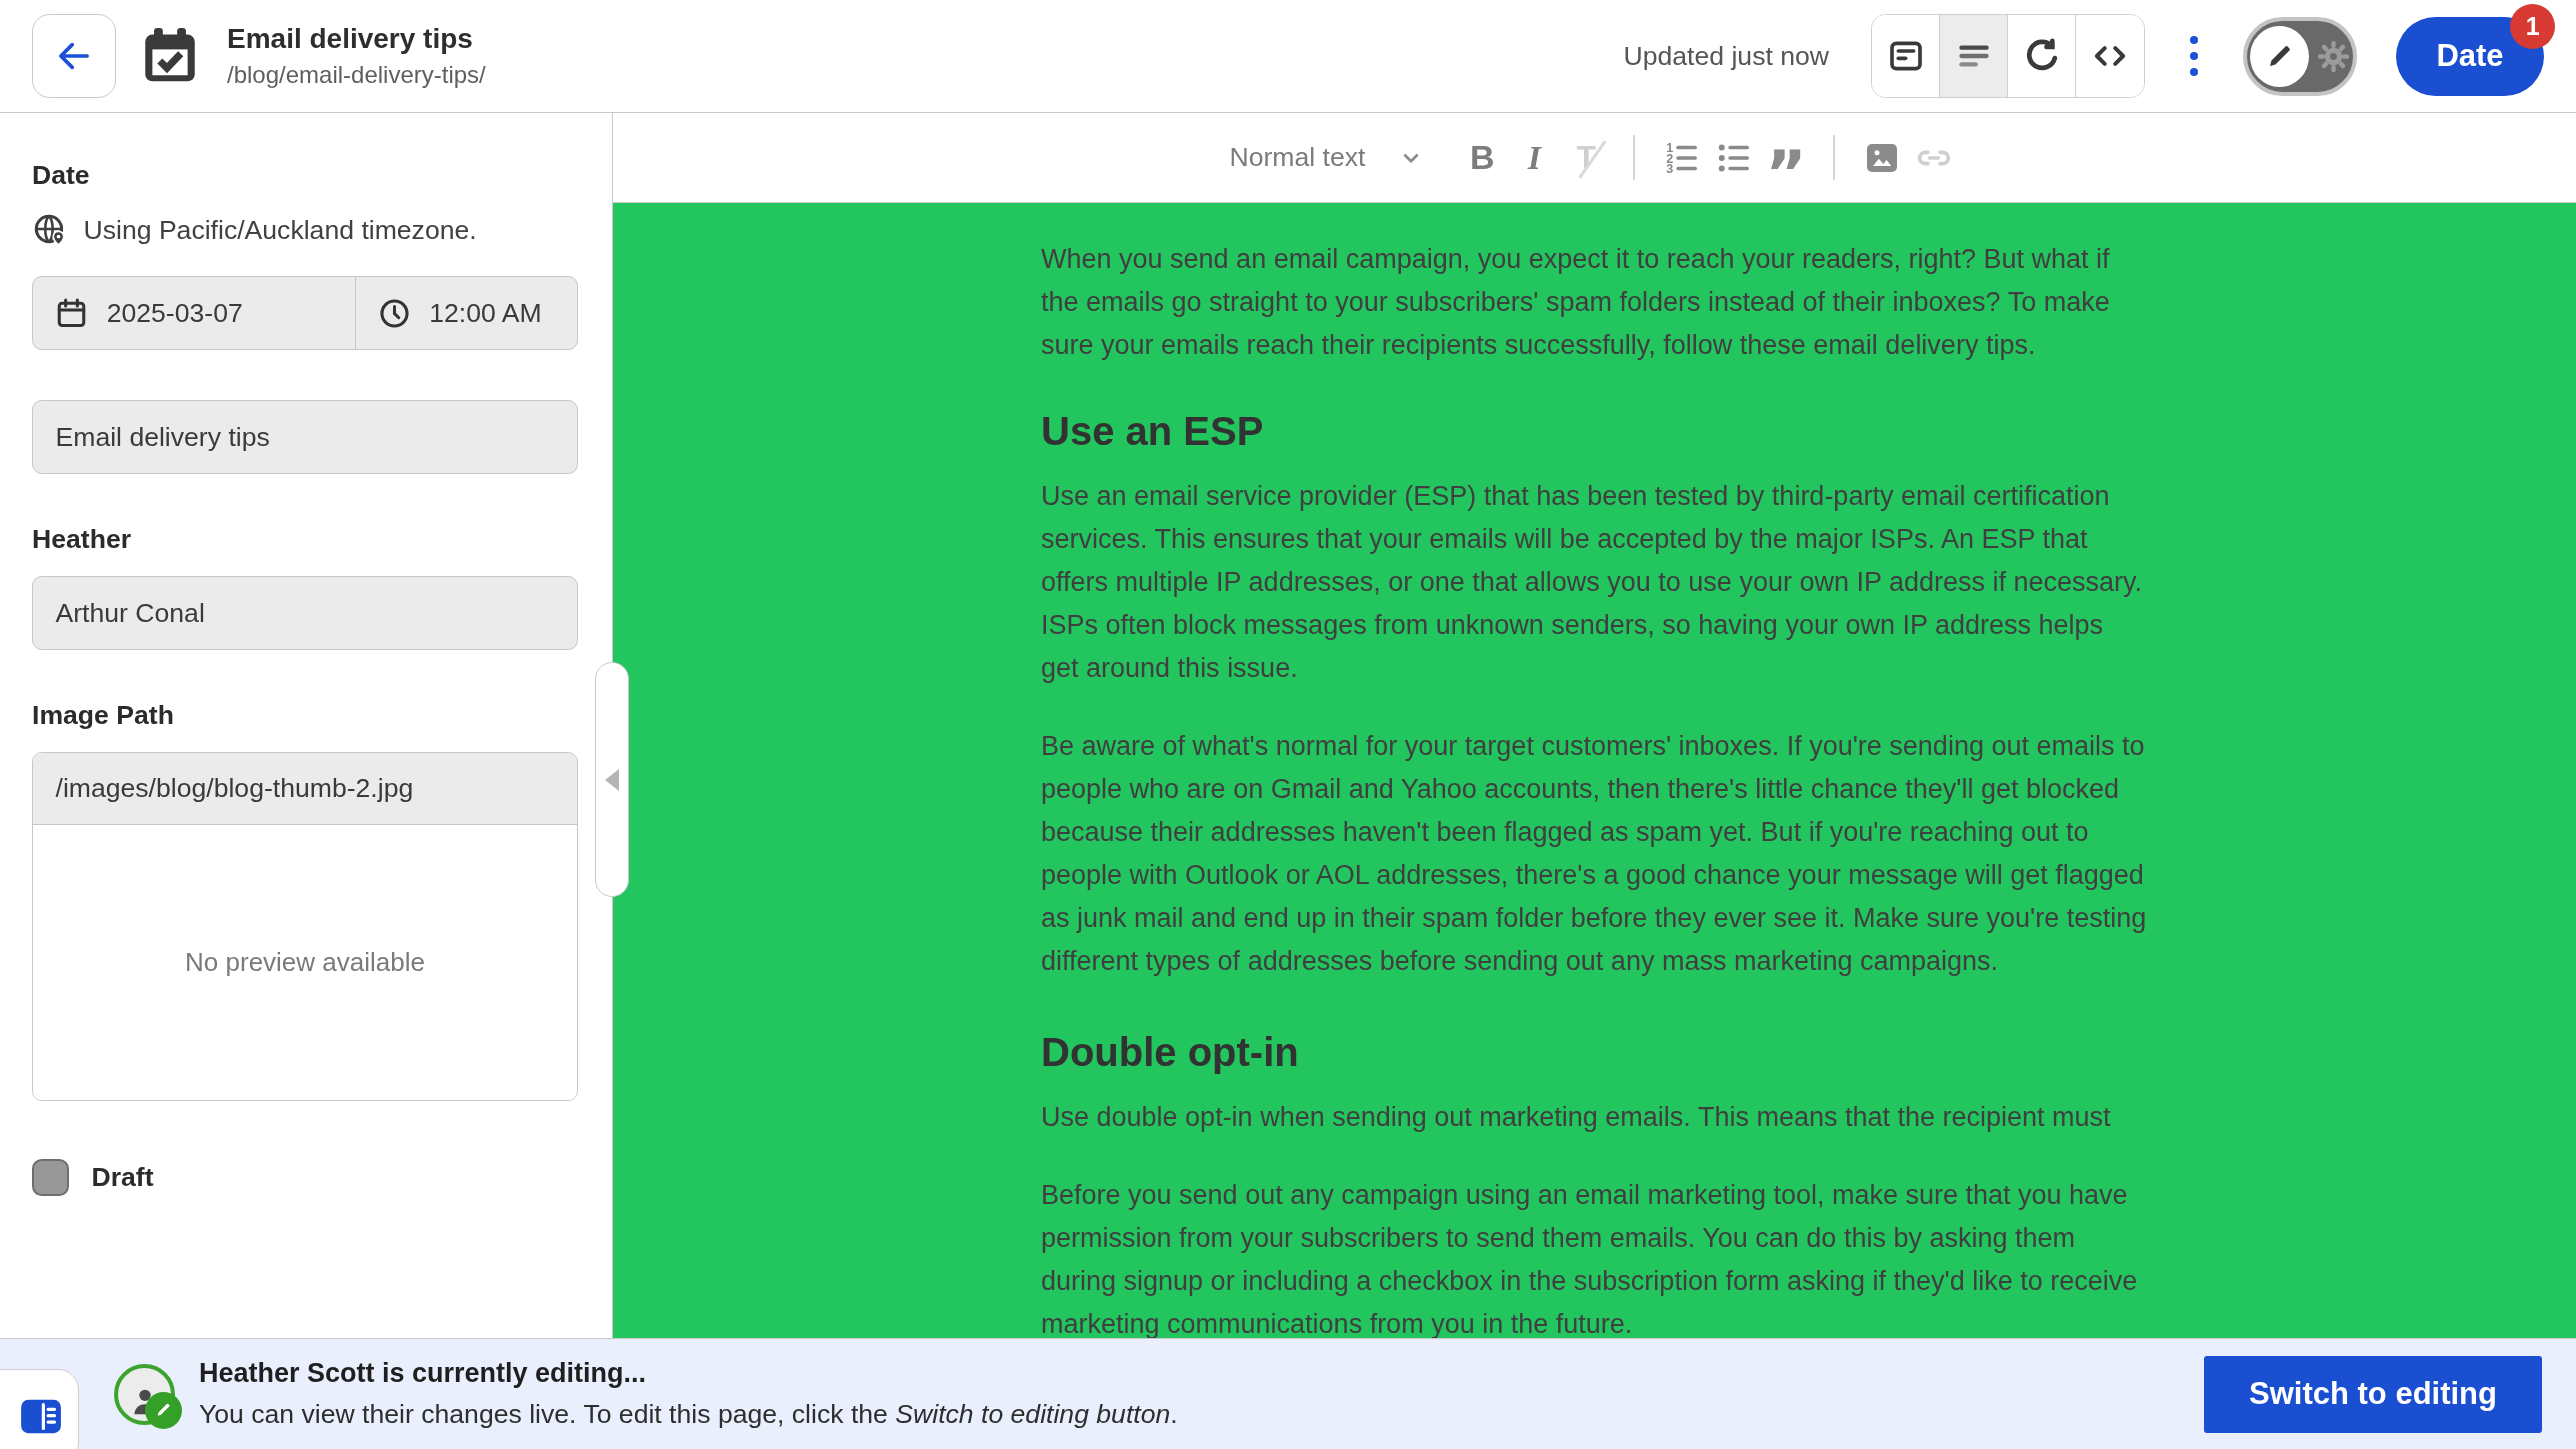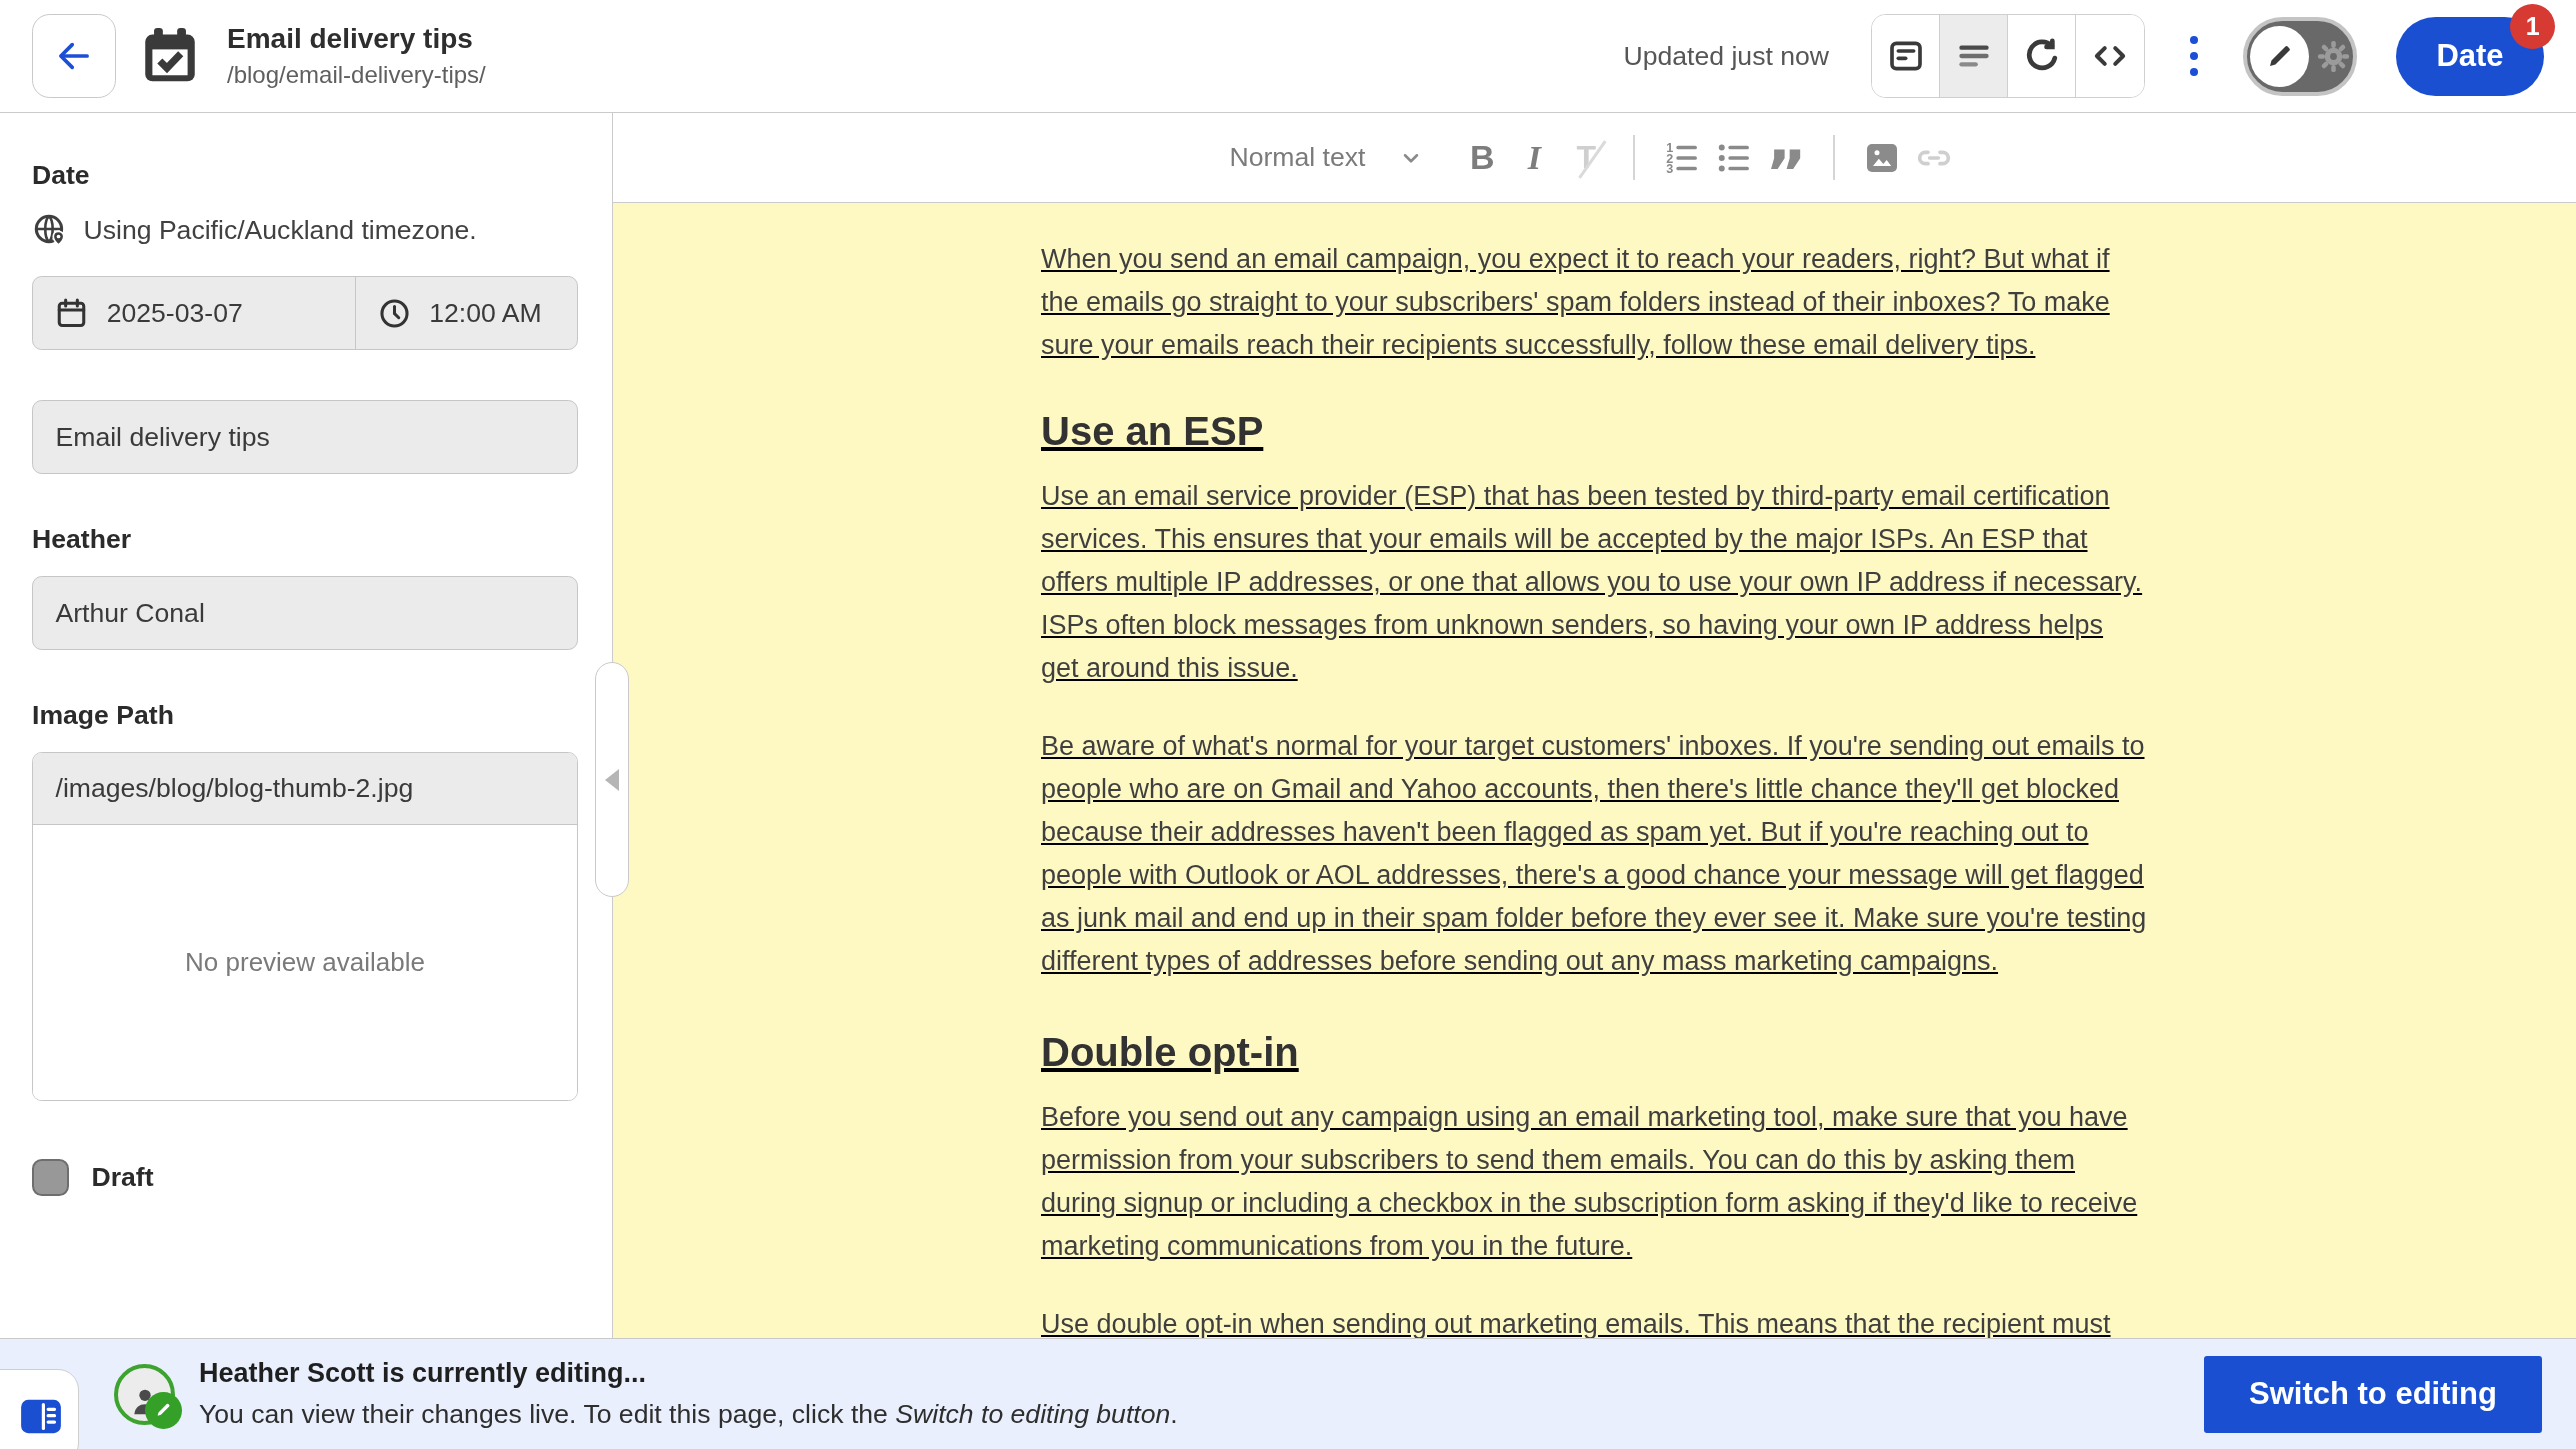--- a/index.html
+++ b/index.html
@@ -85,21 +85,21 @@
   .glyph-i { font-size:34px; font-weight:700; font-style:italic; color:#7d7d7d;
     font-family:"Liberation Serif", serif; }
   .glyph-quote { font-size:63px; font-weight:700; color:#8a8a8a; line-height:24px;
     position:relative; top:16px; font-family:"DejaVu Sans", sans-serif; }
   .clearfmt { position:relative; font-size:32px; font-weight:700; color:#cfcfcf;
     font-family:"Liberation Sans", sans-serif; }
   .clearfmt::after { content:""; position:absolute; left:-6.4px; top:19.3px; width:45px; height:3.2px;
     background:#dadada; transform:rotate(-55deg); }
   .rt-sep { width:1.6px; height:45px; background:#d5d5d5; margin:0 21px; }
 
-  .canvas { flex:1; background:#fef9c3; overflow:hidden;text-decoration:underline; }
+  .canvas { flex:1; background:#22c55e; overflow:hidden; }
   .doc { width:1107px; margin:35px auto 0; color:#3f3f3f; }
   .doc p { font-size:27px; line-height:43px; margin-bottom:35px; }
   .doc h2 { font-size:40px; font-weight:700; color:#323232; margin:47px 0 21px; }
   .doc h2:first-of-type { margin-top:42px; }
 
   
   .bottombar { height:111px; background:#e9effc; border-top:1.6px solid #c9c9c9;
     display:flex; align-items:center; flex:0 0 auto; position:relative; }
   .drawer-tab { position:absolute; left:-21px; top:1369px; width:100px; height:95px;
     background:#fff; border:1.6px solid #cfcfcf; border-radius:21px; z-index:7;
@@ -363,22 +363,22 @@
         </button>
       </div>
 
       <div class="canvas">
         <div class="doc">
           <p>When you send an email campaign, you expect it to reach your readers, right? But what if the emails go straight to your subscribers' spam folders instead of their inboxes? To make sure your emails reach their recipients successfully, follow these email delivery tips.</p>
           <h2>Use an ESP</h2>
           <p>Use an email service provider (ESP) that has been tested by third-party email certification services. This ensures that your emails will be accepted by the major ISPs. An ESP that offers multiple IP addresses, or one that allows you to use your own IP address if necessary. ISPs often block messages from unknown senders, so having your own IP address helps get around this issue.</p>
           <p>Be aware of what's normal for your target customers' inboxes. If you're sending out emails to people who are on Gmail and Yahoo accounts, then there's little chance they'll get blocked because their addresses haven't been flagged as spam yet. But if you're reaching out to people with Outlook or AOL addresses, there's a good chance your message will get flagged as junk mail and end up in their spam folder before they ever see it. Make sure you're testing different types of addresses before sending out any mass marketing campaigns.</p>
           <h2>Double opt-in</h2>
+          <p>Use double opt-in when sending out marketing emails. This means that the recipient must</p>
           <p>Before you send out any campaign using an email marketing tool, make sure that you have permission from your subscribers to send them emails. You can do this by asking them during signup or including a checkbox in the subscription form asking if they'd like to receive marketing communications from you in the future.</p>
-          <p>Use double opt-in when sending out marketing emails. This means that the recipient must</p>
         </div>
       </div>
     </section>
   </div>
 
   <footer class="bottombar">
     <div class="avatar">
       <span style="display:flex;">
         <svg width="42" height="40" viewBox="0 0 24 24">
           <circle cx="12" cy="8.6" r="3.4" fill="#4a4a4a"></circle>

